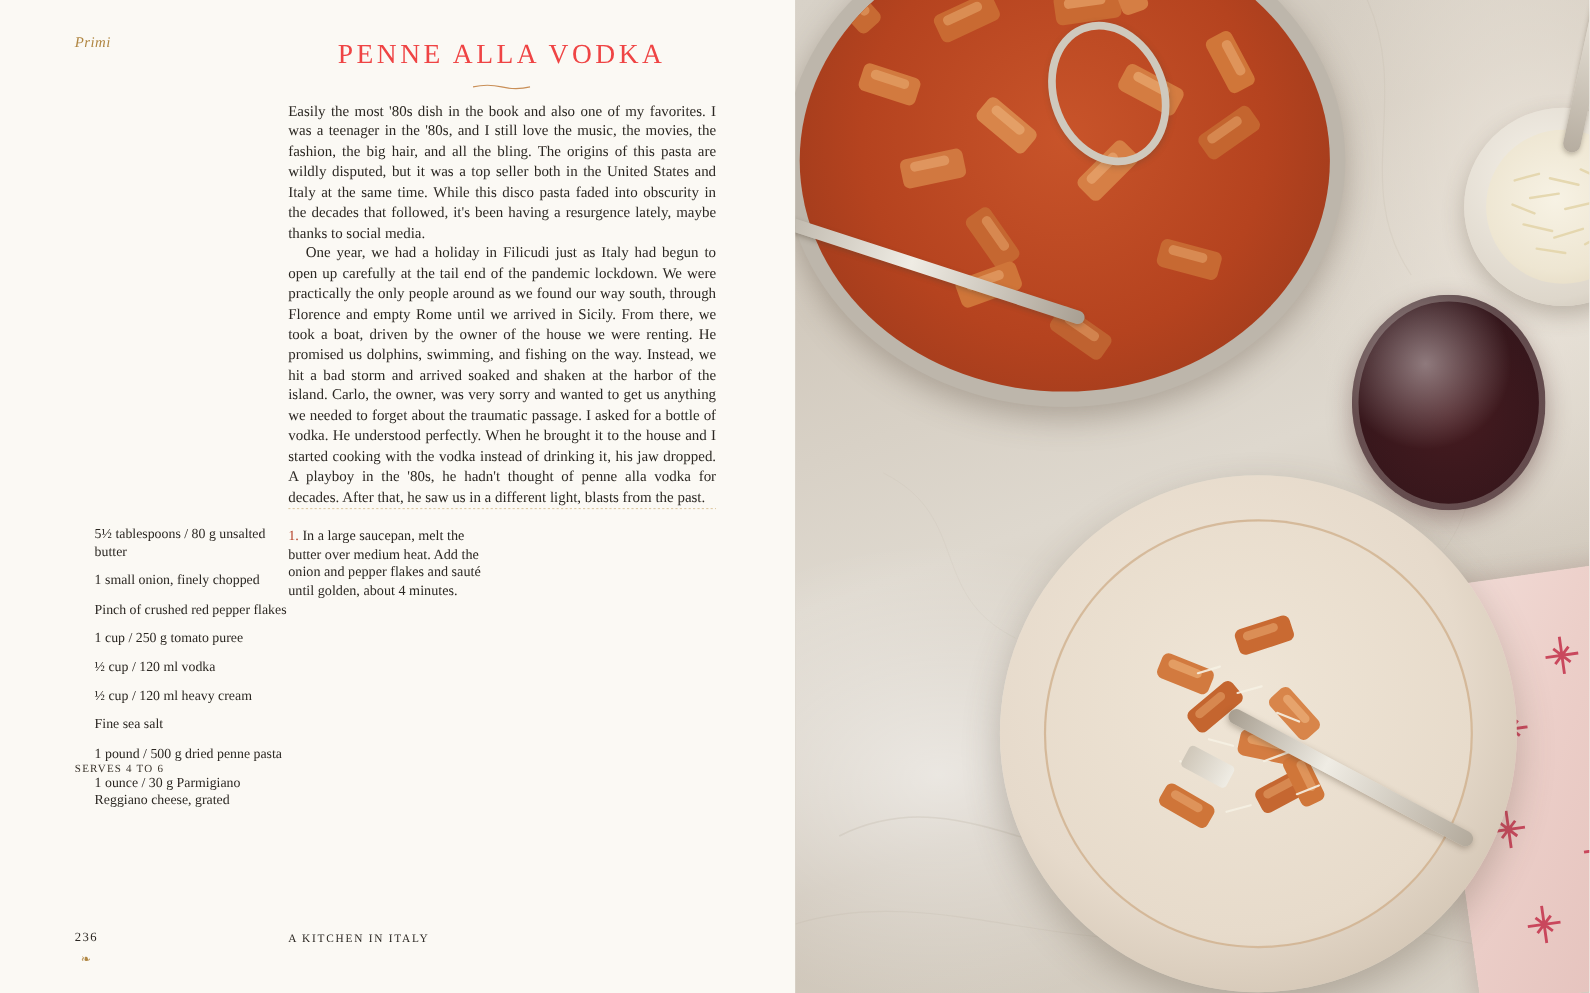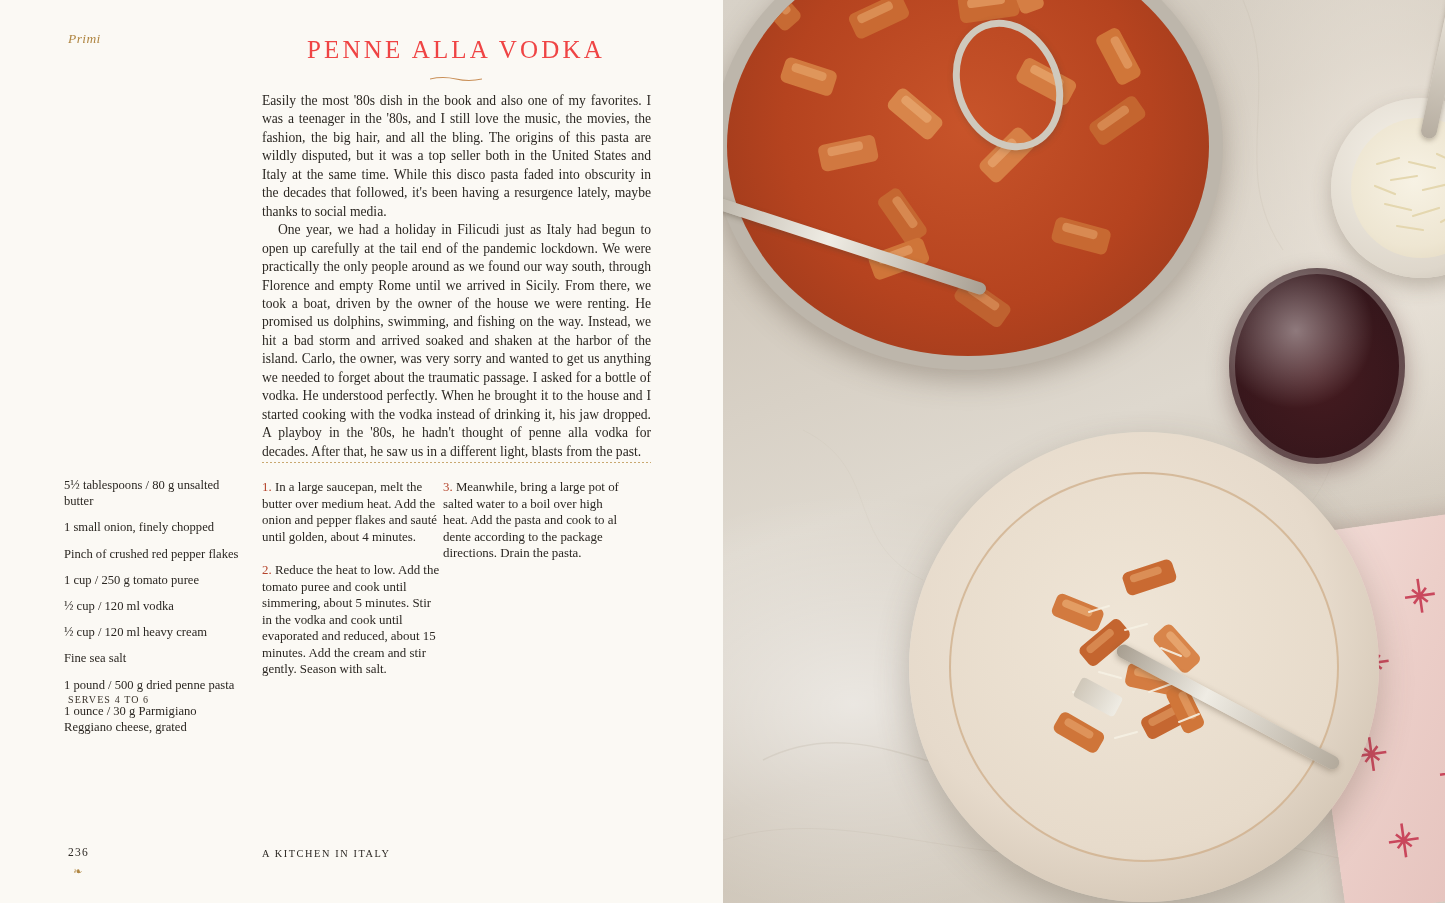--- a/index.html
+++ b/index.html
@@ -69,21 +69,21 @@
     font-size: 13.6px;
     line-height: 18.45px;
     text-align: justify;
     color: #2b2722;
   }
   .intro p { margin: 0; }
   .intro p + p { text-indent: 16px; margin-top: 0; }
 
   .ing-col {
     position: absolute;
-    left: 64px;
+    left: 86px;
     top: 477px;
     width: 176px;
     font-size: 12.6px;
     line-height: 16.2px;
     color: #2b2722;
   }
   .ing-item { margin-bottom: 10px; }
   .serves {
     position: absolute;
     left: 68px;
@@ -312,30 +312,22 @@
         <line x1="0" y1="0.5" x2="389" y2="0.5" stroke="#c9a86f" stroke-width="1" stroke-dasharray="2 2"></line>
       </svg>
     </div>
 
     <div class="steps">
       <div class="step-col">
         <div class="step">
           <span class="step-num">1.</span>
           <span>In a large saucepan, melt the butter over medium heat. Add the onion and pepper flakes and sauté until golden, about 4 minutes.</span>
         </div>
-        <div class="step">
-          <span class="step-num">2.</span>
-          <span>Reduce the heat to low. Add the tomato puree and cook until simmering, about 5 minutes. Stir in the vodka and cook until evaporated and reduced, about 15 minutes. Add the cream and stir gently. Season with salt.</span>
-        </div>
       </div>
       <div class="step-col">
-        <div class="step">
-          <span class="step-num">3.</span>
-          <span>Meanwhile, bring a large pot of salted water to a boil over high heat. Add the pasta and cook to al dente according to the package directions. Drain the pasta.</span>
-        </div>
       </div>
     </div>
 
     <div class="folio">
       <span>236</span>
       <span class="folio-orn">❧</span>
     </div>
 
     <div class="running-head">A KITCHEN IN ITALY</div>
   </div>

